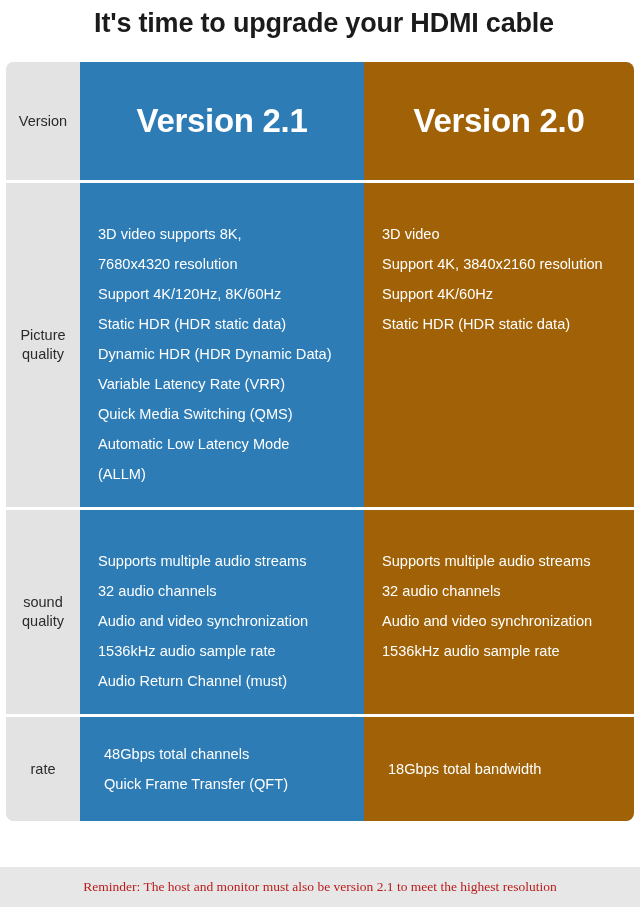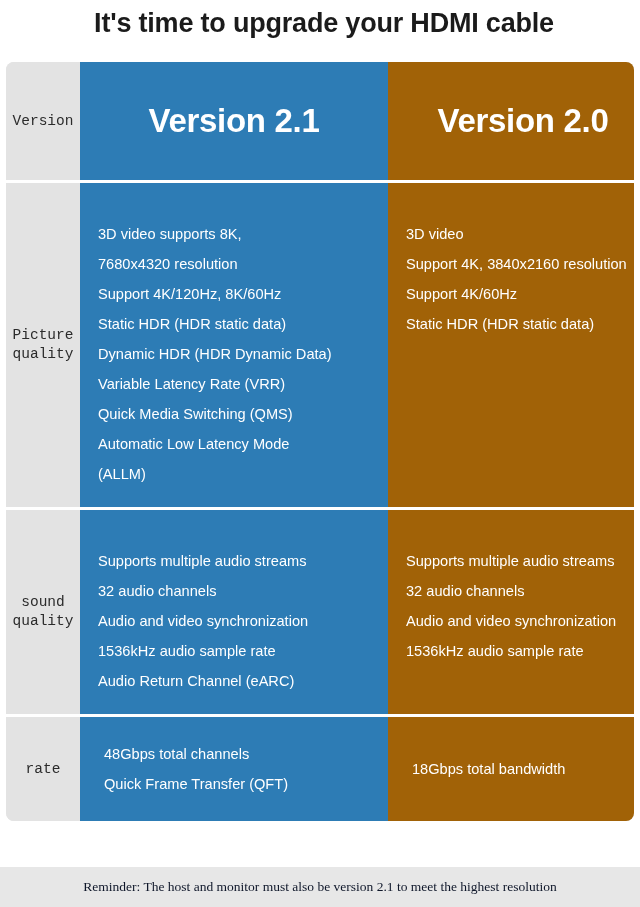--- a/index.html
+++ b/index.html
@@ -47,24 +47,23 @@
     padding: 0;
   }
   .col-label {
     width: 74px;
     background: #e3e3e3;
     color: #2b2b2b;
     font-size: 14.5px;
     line-height: 19px;
     text-align: center;
     padding: 0 4px;
-    font-family: Liberation Mono, monospace;
   }
   .col-21 {
-    width: 308px;
+    width: 284px;
     background: #2d7cb5;
     color: #ffffff;
   }
   .col-20 {
     width: 270px;
     background: #a16207;
     color: #ffffff;
   }
   .hdr-row td {
     height: 118px;
@@ -94,21 +93,21 @@
     font-size: 14.6px;
     line-height: 30px;
   }
   .footer {
     position: absolute;
     left: 0;
     right: 0;
     bottom: 0;
     height: 40px;
     background: #e7e7e7;
-    color: #0f172a;
+    color: #b91c1c;
     font-size: 13.5px;
     line-height: 40px;
     text-align: center;
     font-family: "Liberation Serif", serif;
     white-space: nowrap;
     margin-top: 36px;
   }
 </style>
 </head>
 <body>
@@ -163,21 +162,21 @@
       </tr>
 
       <tr>
         <td class="col-label">sound quality</td>
         <td class="col-21">
           <div class="cell-list">
             <div class="line">Supports multiple audio streams</div>
             <div class="line">32 audio channels</div>
             <div class="line">Audio and video synchronization</div>
             <div class="line">1536kHz audio sample rate</div>
-            <div class="line">Audio Return Channel (eARC)</div>
+            <div class="line">Audio Return Channel (must)</div>
           </div>
         </td>
         <td class="col-20" style="vertical-align:top;">
           <div class="cell-list">
             <div class="line">Supports multiple audio streams</div>
             <div class="line">32 audio channels</div>
             <div class="line">Audio and video synchronization</div>
             <div class="line">1536kHz audio sample rate</div>
           </div>
         </td>

